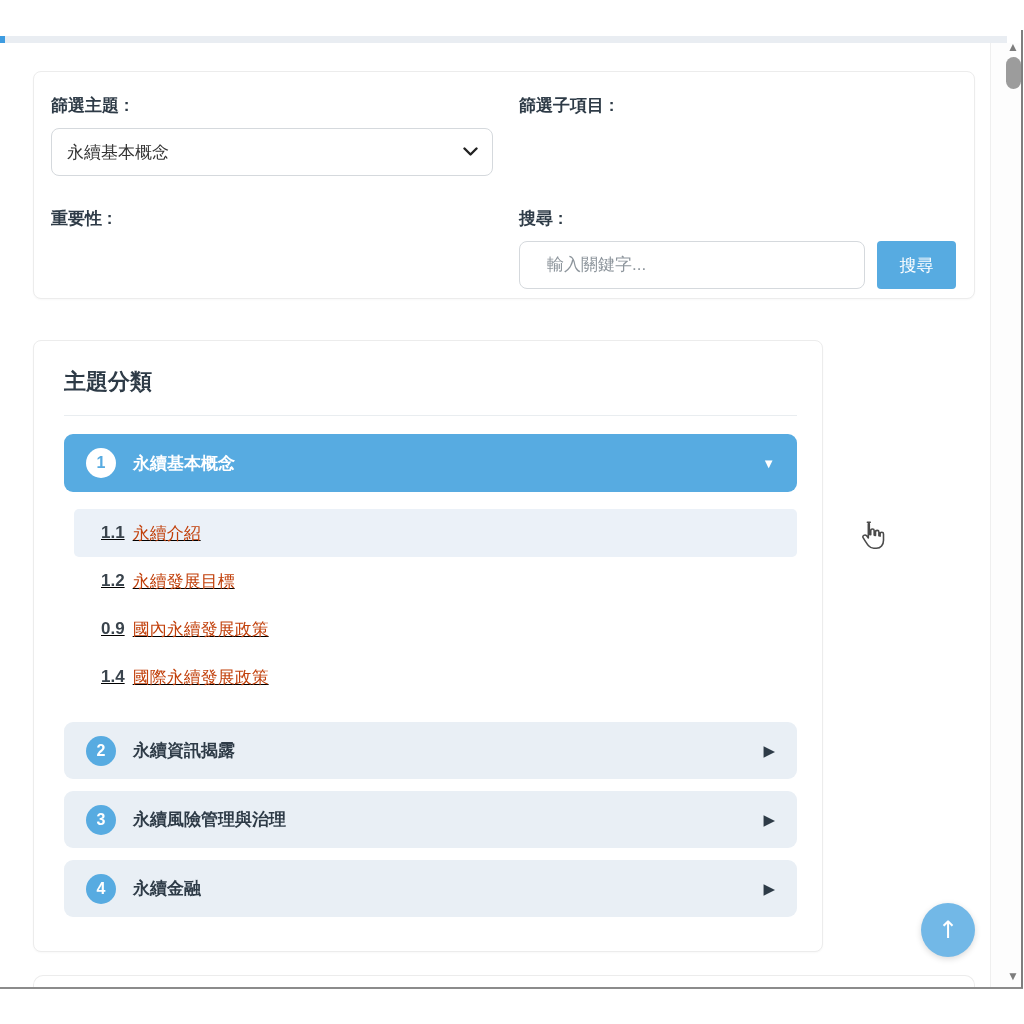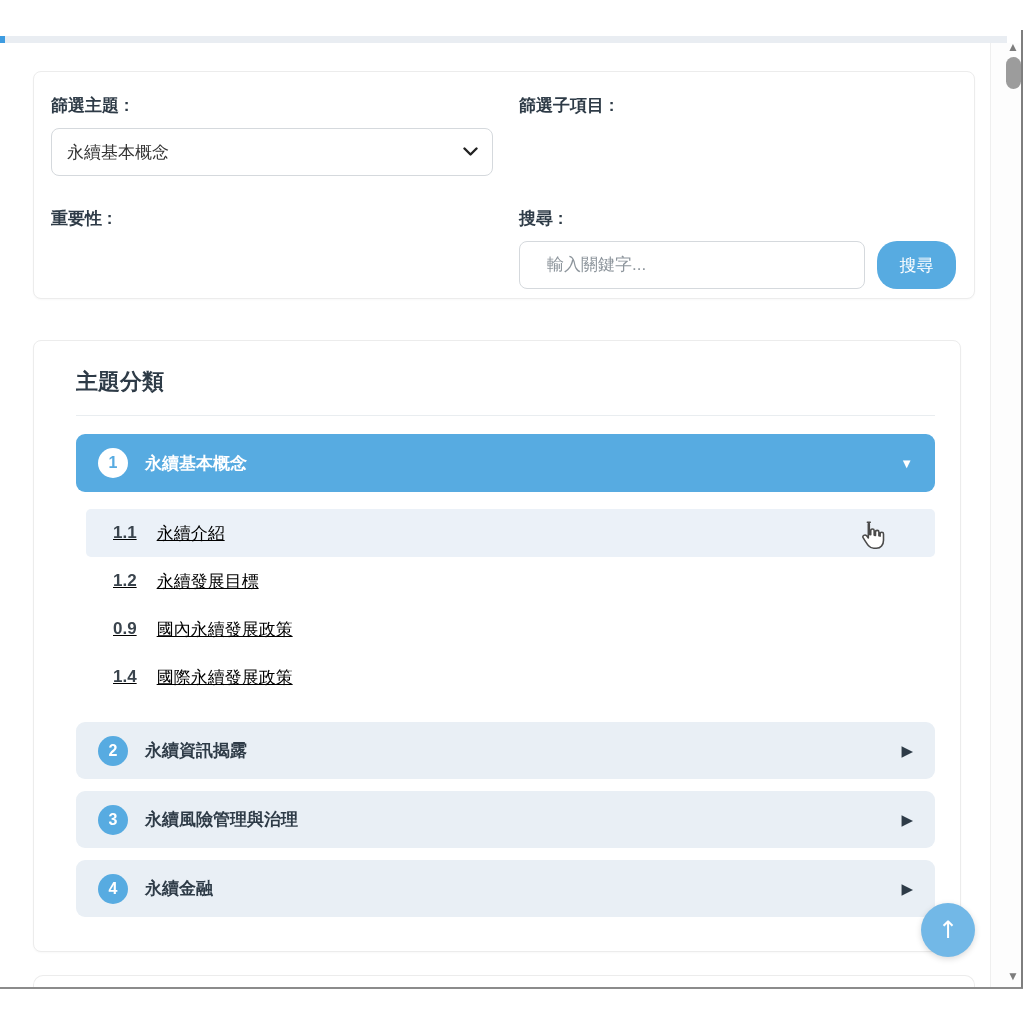--- a/index.html
+++ b/index.html
@@ -35,28 +35,28 @@
     background:#fff; color:#333; font-size:17px; padding:0 42px 0 15px;
     appearance:none; -webkit-appearance:none; -moz-appearance:none;
     font-family:"Liberation Sans","DejaVu Sans",sans-serif; }
   .chevron { position:absolute; right:15px; top:19px; pointer-events:none; line-height:0; }
 
   .search-row { display:flex; }
   .search-input { flex:1; height:48px; border:1px solid #d5d9dd; border-radius:8px;
     font-size:17px; padding:0 27px; color:#333; min-width:0;
     font-family:"Liberation Sans","DejaVu Sans",sans-serif; }
   .search-input::placeholder { color:#8d959c; }
-  .search-btn { width:79px; height:48px; margin-left:12px; border:none; border-radius:20px;
+  .search-btn { width:79px; height:48px; margin-left:12px; border:none; border-radius:4px;
     background:#57abe1; color:#fff; font-size:17px; cursor:pointer;
     font-family:Liberation Mono, monospace; }
 
   
-  .topic-card { position:absolute; left:33px; top:340px; width:928px; height:612px;
+  .topic-card { position:absolute; left:33px; top:340px; width:790px; height:612px;
     background:#fff; border:1px solid #ececec; border-radius:8px;
-    padding:28px 25px 0 42px; box-shadow:0 1px 2px rgba(0,0,0,.03); }
+    padding:28px 25px 0 30px; box-shadow:0 1px 2px rgba(0,0,0,.03); }
   .topic-title { font-size:22px; font-weight:bold; color:#2e3b47; line-height:26px; margin-bottom:20px; }
   .topic-divider { border-bottom:1px solid #e9edf0; margin-bottom:18px; }
 
   .acc-header { display:flex; align-items:center; height:58px; border-radius:9px;
     padding:0 22px; cursor:pointer; }
   .acc-header.expanded { background:#57abe1; }
   .acc-header.collapsed { background:#e9eff5; height:57px; margin-bottom:12px; }
   .num-circle { width:30px; height:30px; border-radius:50%; flex:0 0 30px;
     display:flex; align-items:center; justify-content:center; font-size:16px; font-weight:bold; }
   .expanded .num-circle { background:#fff; color:#57abe1; }
@@ -66,21 +66,21 @@
   .collapsed .acc-title { color:#2e3b47; }
   .acc-arrow { margin-left:auto; }
   .expanded .acc-arrow { color:#fff; font-size:13px; }
   .collapsed .acc-arrow { color:#2e3b47; font-size:15px; }
 
   .acc-panel { padding:17px 0 21px 10px;text-decoration:underline; }
   .sub-row { height:48px; display:flex; align-items:center; padding-left:27px;
     font-size:17px; border-radius:5px; cursor:pointer; }
   .sub-row.active { background:#ebf1f8; }
   .sub-num { color:#3a444d; font-weight:bold; }
-  .sub-title { color:#000000; margin-left:20px; }
+  .sub-title { color:#c2410c; margin-left:8px; }
 
   
   .partial-card { position:absolute; left:33px; top:975px; width:942px; height:14px;
     background:#fff; border:1px solid #ececec; border-bottom:none; border-radius:10px 10px 0 0; }
 
   
   .scroll-top { position:absolute; left:921px; top:903px; width:54px; height:54px;
     border:none; border-radius:50%; background:#72b8e7; color:#fff; font-size:24px;
     display:flex; align-items:center; justify-content:center; cursor:pointer;
     box-shadow:0 2px 6px rgba(0,0,0,.15);

